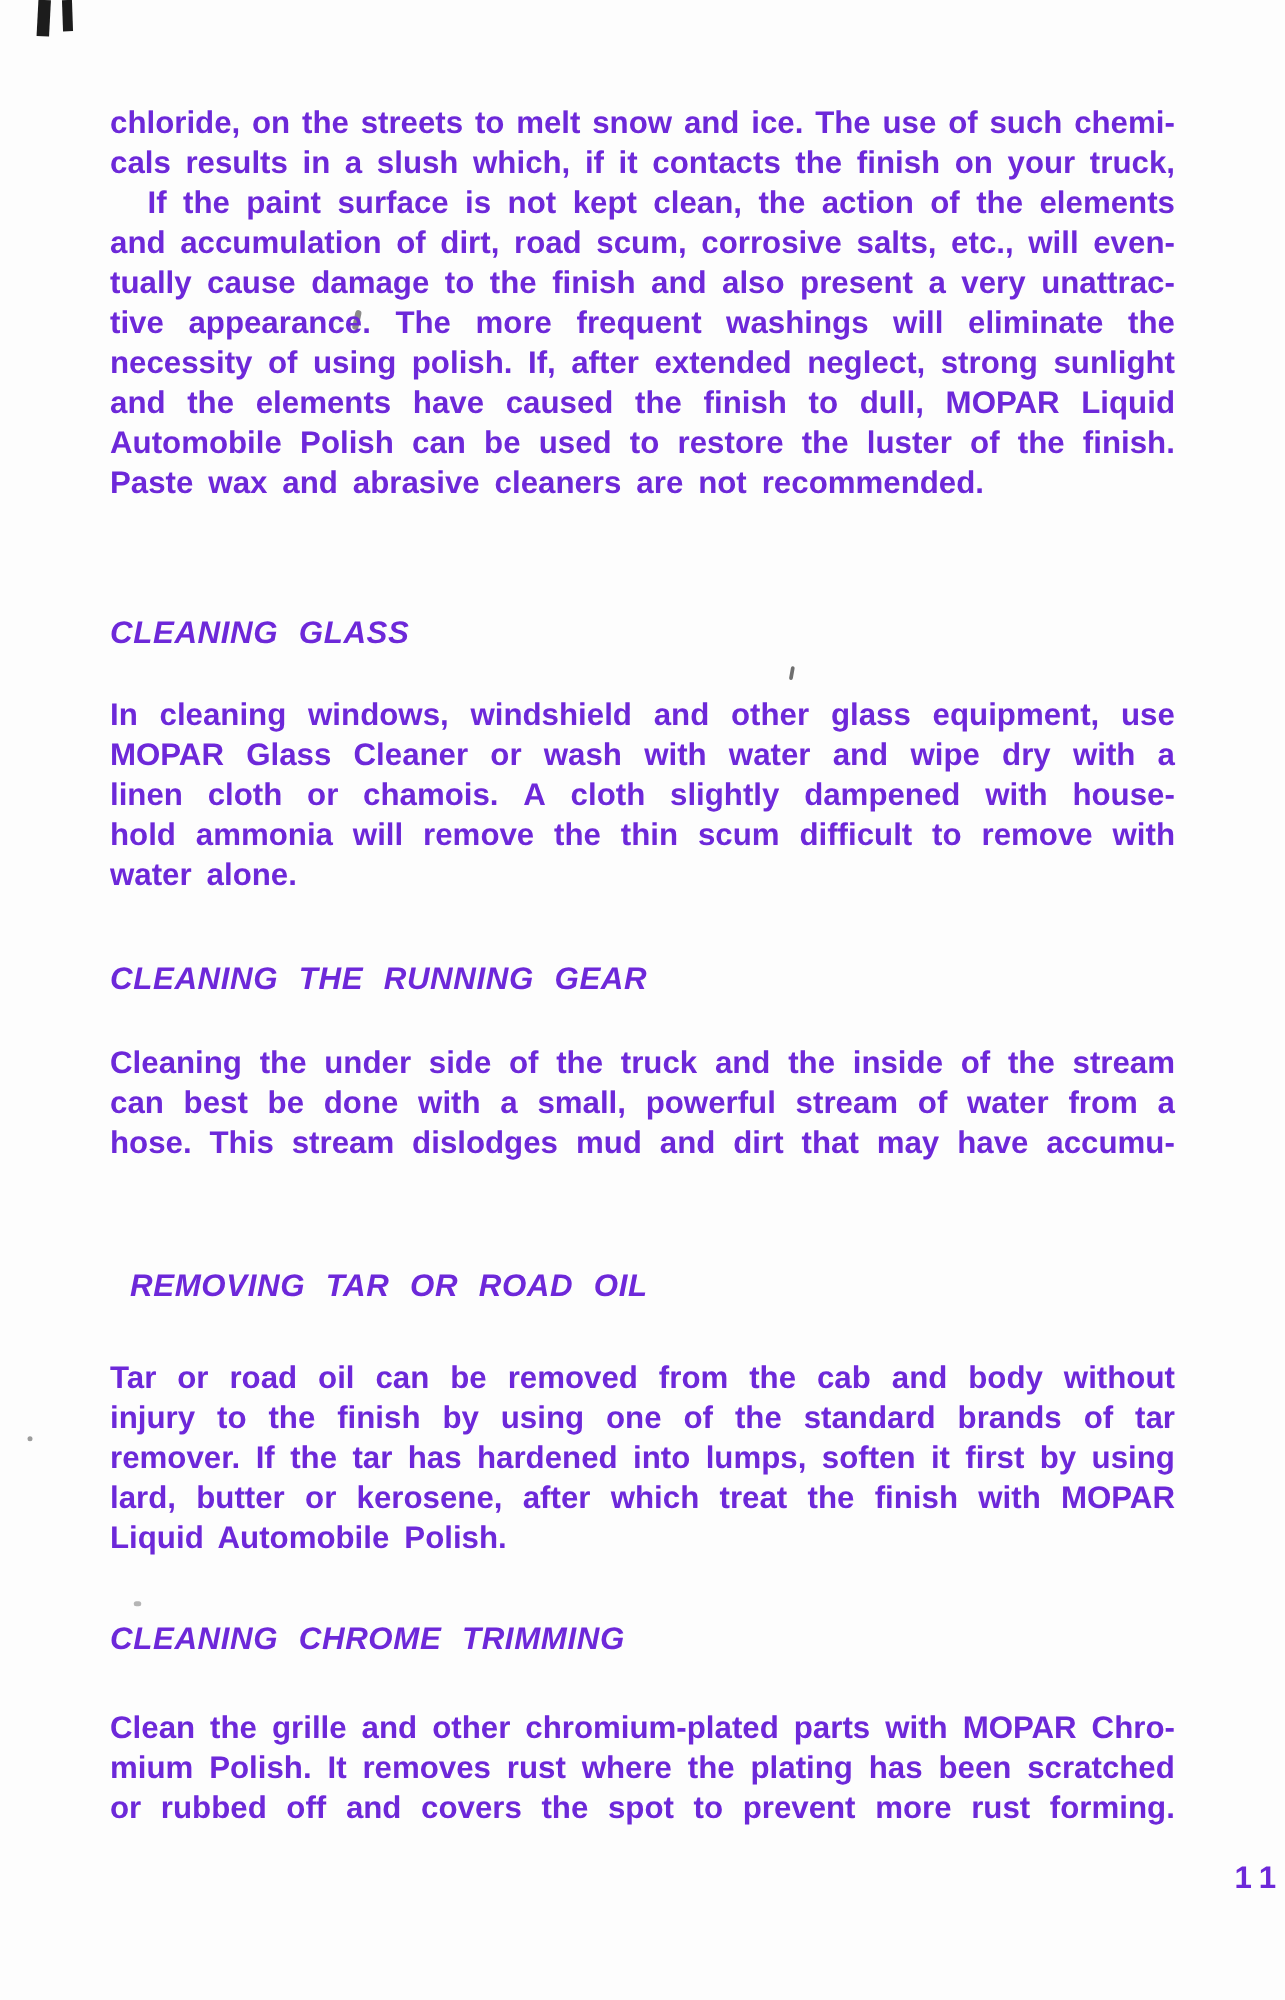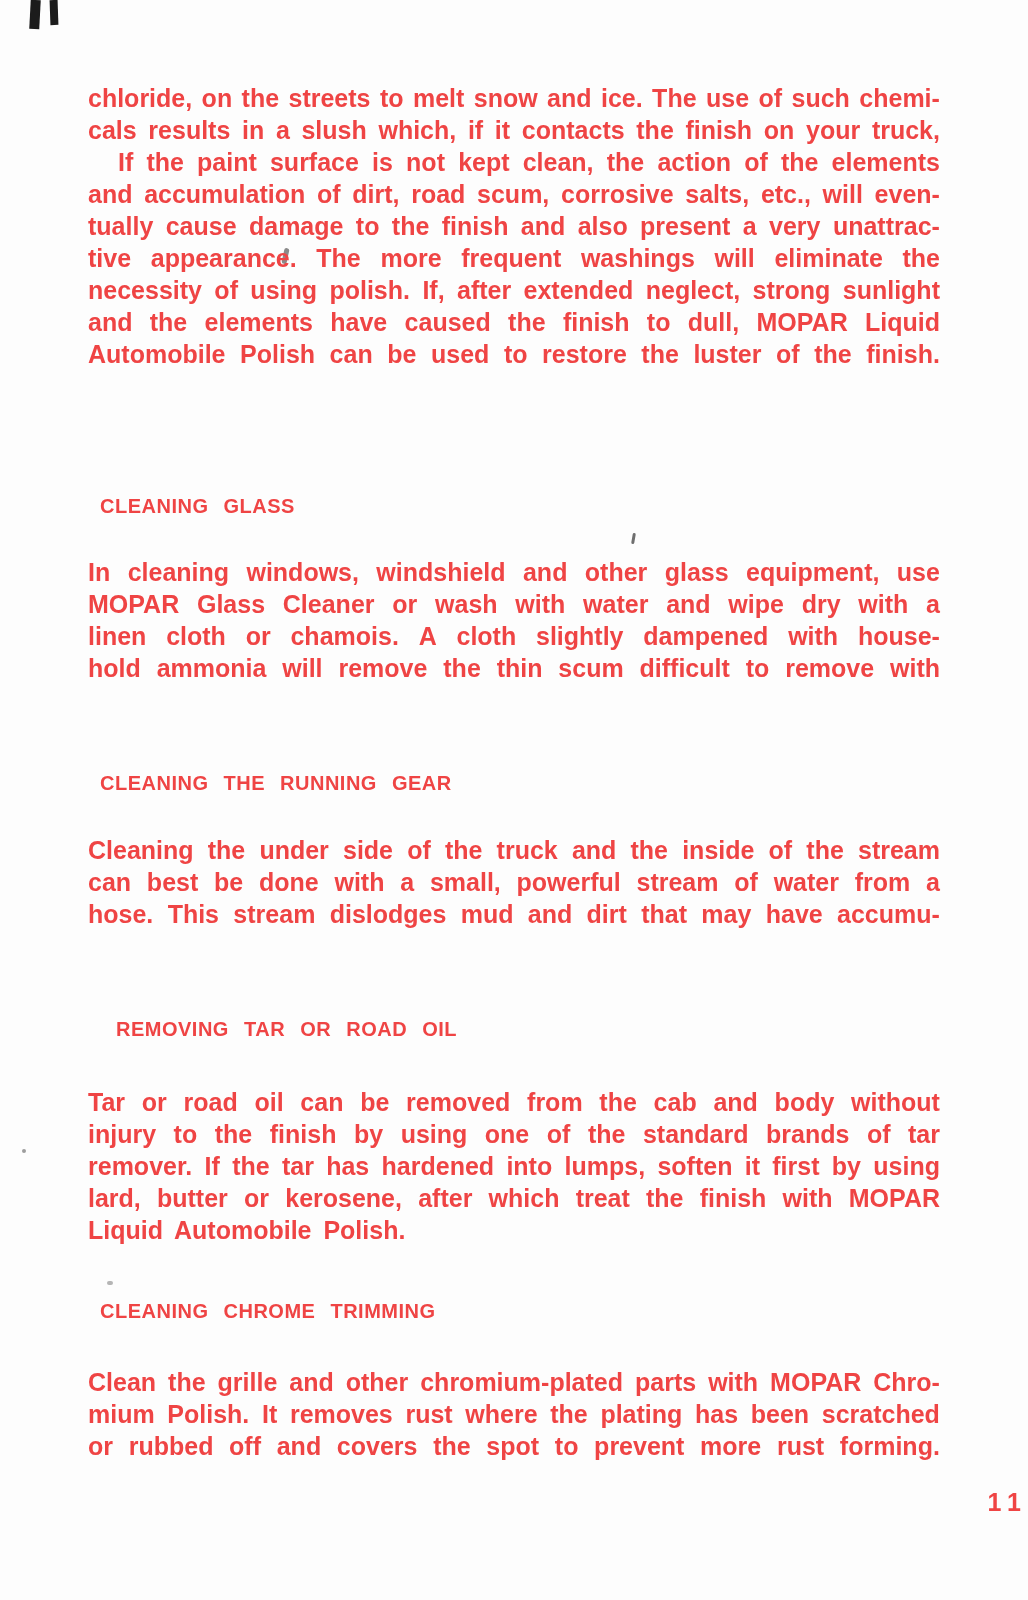--- a/index.html
+++ b/index.html
@@ -1,38 +1,38 @@
 <!DOCTYPE html>
 <html><head>
 <meta charset="utf-8">
 <style>
   html,body{margin:0;padding:0;background:#e8e8e8;}
   .page{
     position:relative;
     width:1028px;height:1600px;
     background:#fdfdfd;
     font-family:"Liberation Sans",sans-serif;
-    color:#ef4444;
+    color:#6d28d9;
     overflow:hidden;
     margin:0 auto;
   }
   
   .artifact{position:absolute;background:#1c1c1c;}
   .mark-a{left:30px;top:0;width:10px;height:29px;transform:rotate(3deg);}
   .mark-b{left:50px;top:0;width:8px;height:25px;transform:rotate(-2deg);}
   .smudge-a{left:283px;top:248px;width:5px;height:16px;background:#8a8a8a;border-radius:3px;transform:rotate(12deg);}
   .tick-a{left:632px;top:533px;width:3px;height:11px;background:#6f6f6f;border-radius:2px;transform:rotate(10deg);}
   .speck-a{left:22px;top:1149px;width:4px;height:4px;background:#9d9d9d;border-radius:2px;}
   .speck-b{left:107px;top:1281px;width:6px;height:4px;background:#b5b5b5;border-radius:2px;}
 
   .content{position:absolute;left:88px;width:852px;top:0;}
   .heading{
-    position:absolute;left:12px;width:852px;
-    font-size:20px;line-height:36px;
-    font-weight:700;
+    position:absolute;left:0;width:852px;
+    font-size:25px;line-height:36px;
+    font-weight:700;font-style:italic;
     letter-spacing:0.5px;word-spacing:9px;
     white-space:nowrap;
   }
   .bodyline{
     position:relative;
     height:32px;line-height:32px;
     font-size:25px;font-weight:700;
     white-space:nowrap;
   }
   .bodyline.justify{display:flex;justify-content:space-between;}
@@ -177,20 +177,21 @@
           <span>be</span>
           <span>used</span>
           <span>to</span>
           <span>restore</span>
           <span>the</span>
           <span>luster</span>
           <span>of</span>
           <span>the</span>
           <span>finish.</span>
         </div>
+        <div class="bodyline plain">Paste wax and abrasive cleaners are not recommended.</div>
       </div>
       <div class="heading" style="top: 488px;">CLEANING GLASS</div>
       <div class="para" style="top: 556px;">
         <div class="bodyline justify">
           <span>In</span>
           <span>cleaning</span>
           <span>windows,</span>
           <span>windshield</span>
           <span>and</span>
           <span>other</span>
@@ -230,20 +231,21 @@
           <span>will</span>
           <span>remove</span>
           <span>the</span>
           <span>thin</span>
           <span>scum</span>
           <span>difficult</span>
           <span>to</span>
           <span>remove</span>
           <span>with</span>
         </div>
+        <div class="bodyline plain">water alone.</div>
       </div>
       <div class="heading" style="top: 765px;">CLEANING THE RUNNING GEAR</div>
       <div class="para" style="top: 834px;">
         <div class="bodyline justify">
           <span>Cleaning</span>
           <span>the</span>
           <span>under</span>
           <span>side</span>
           <span>of</span>
           <span>the</span>

